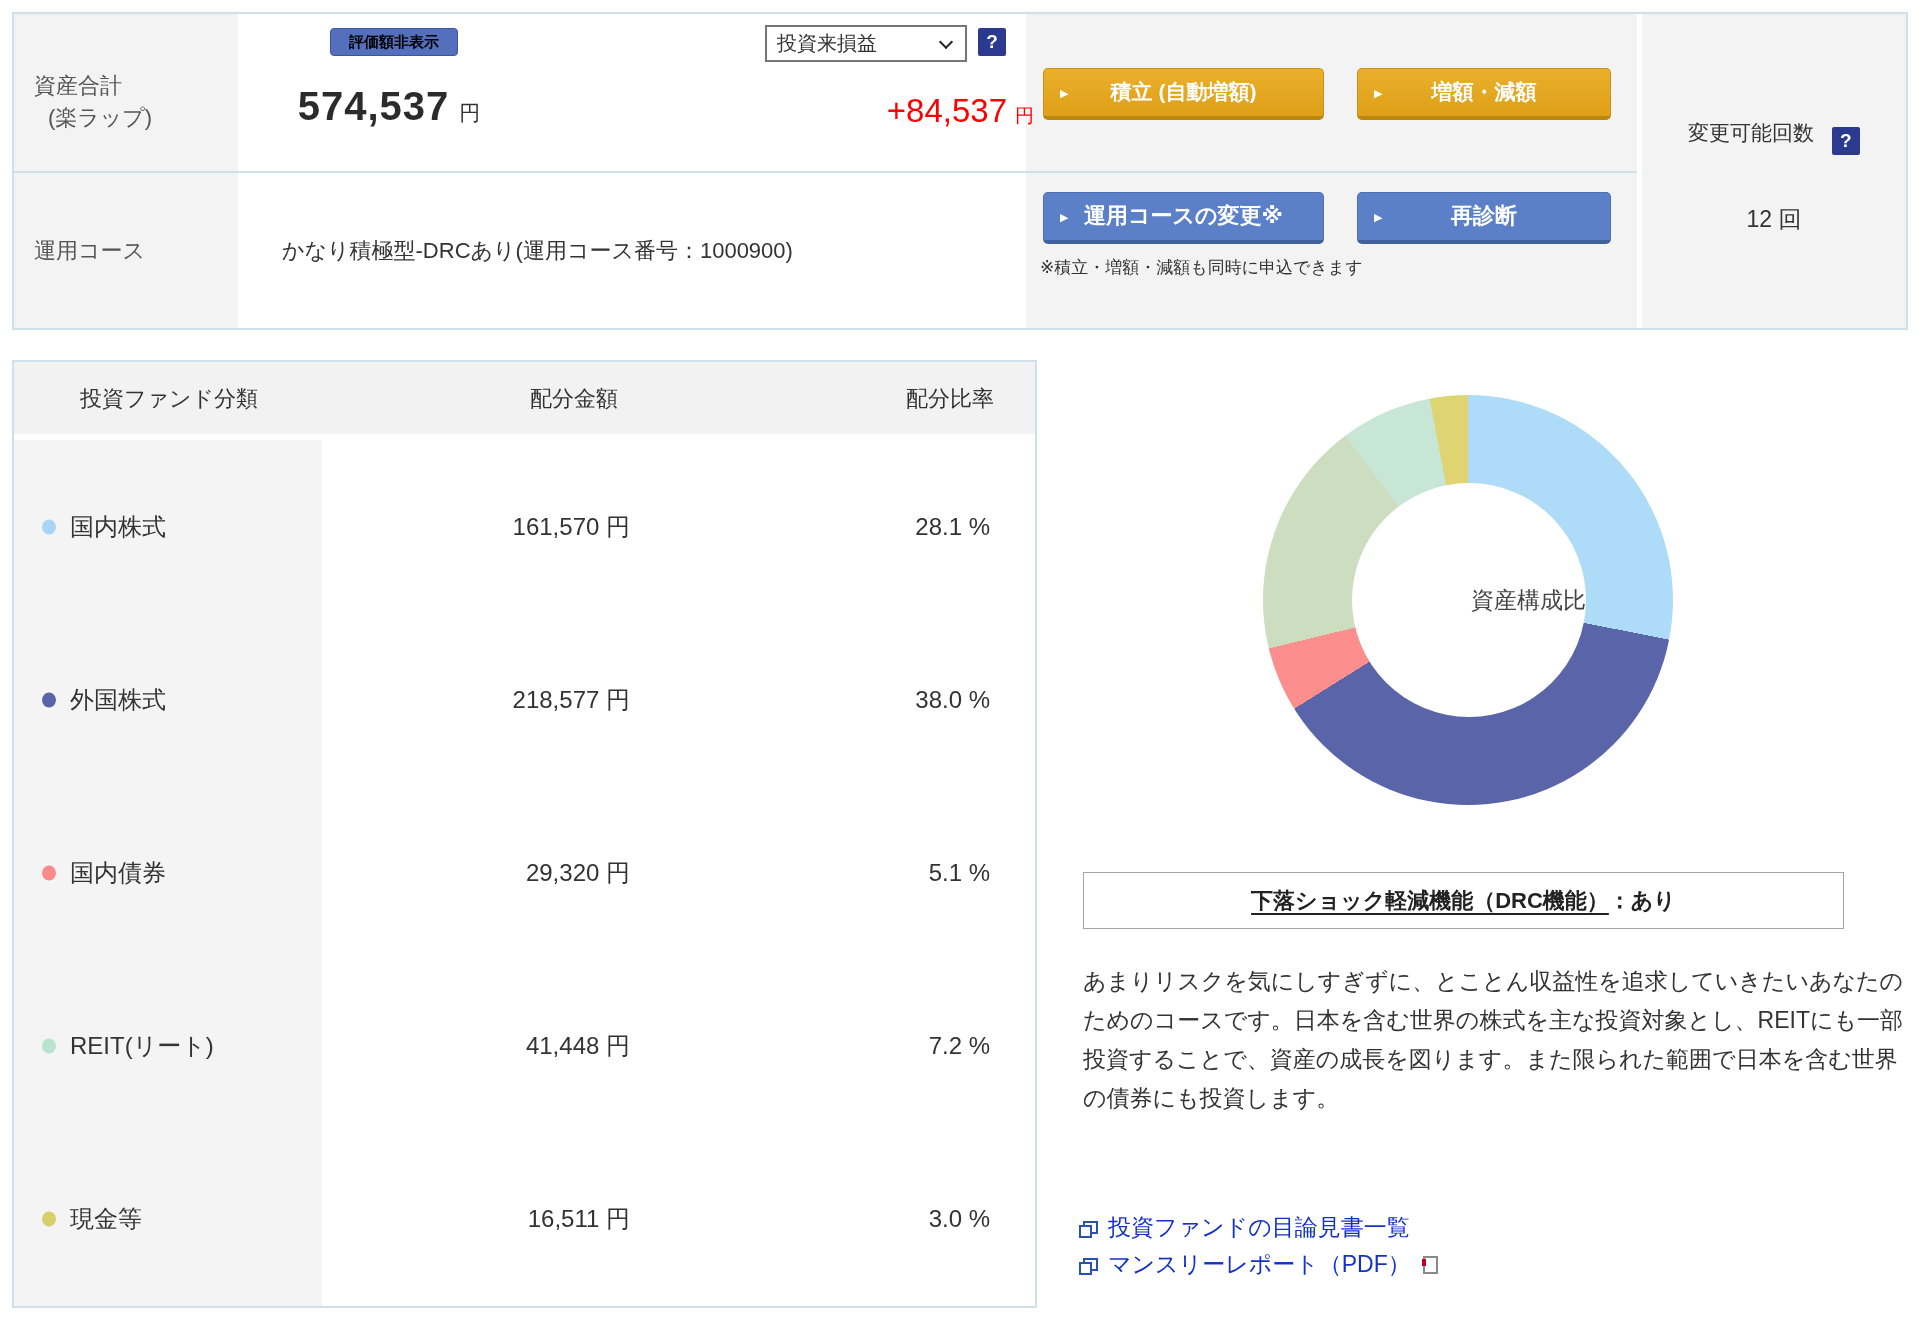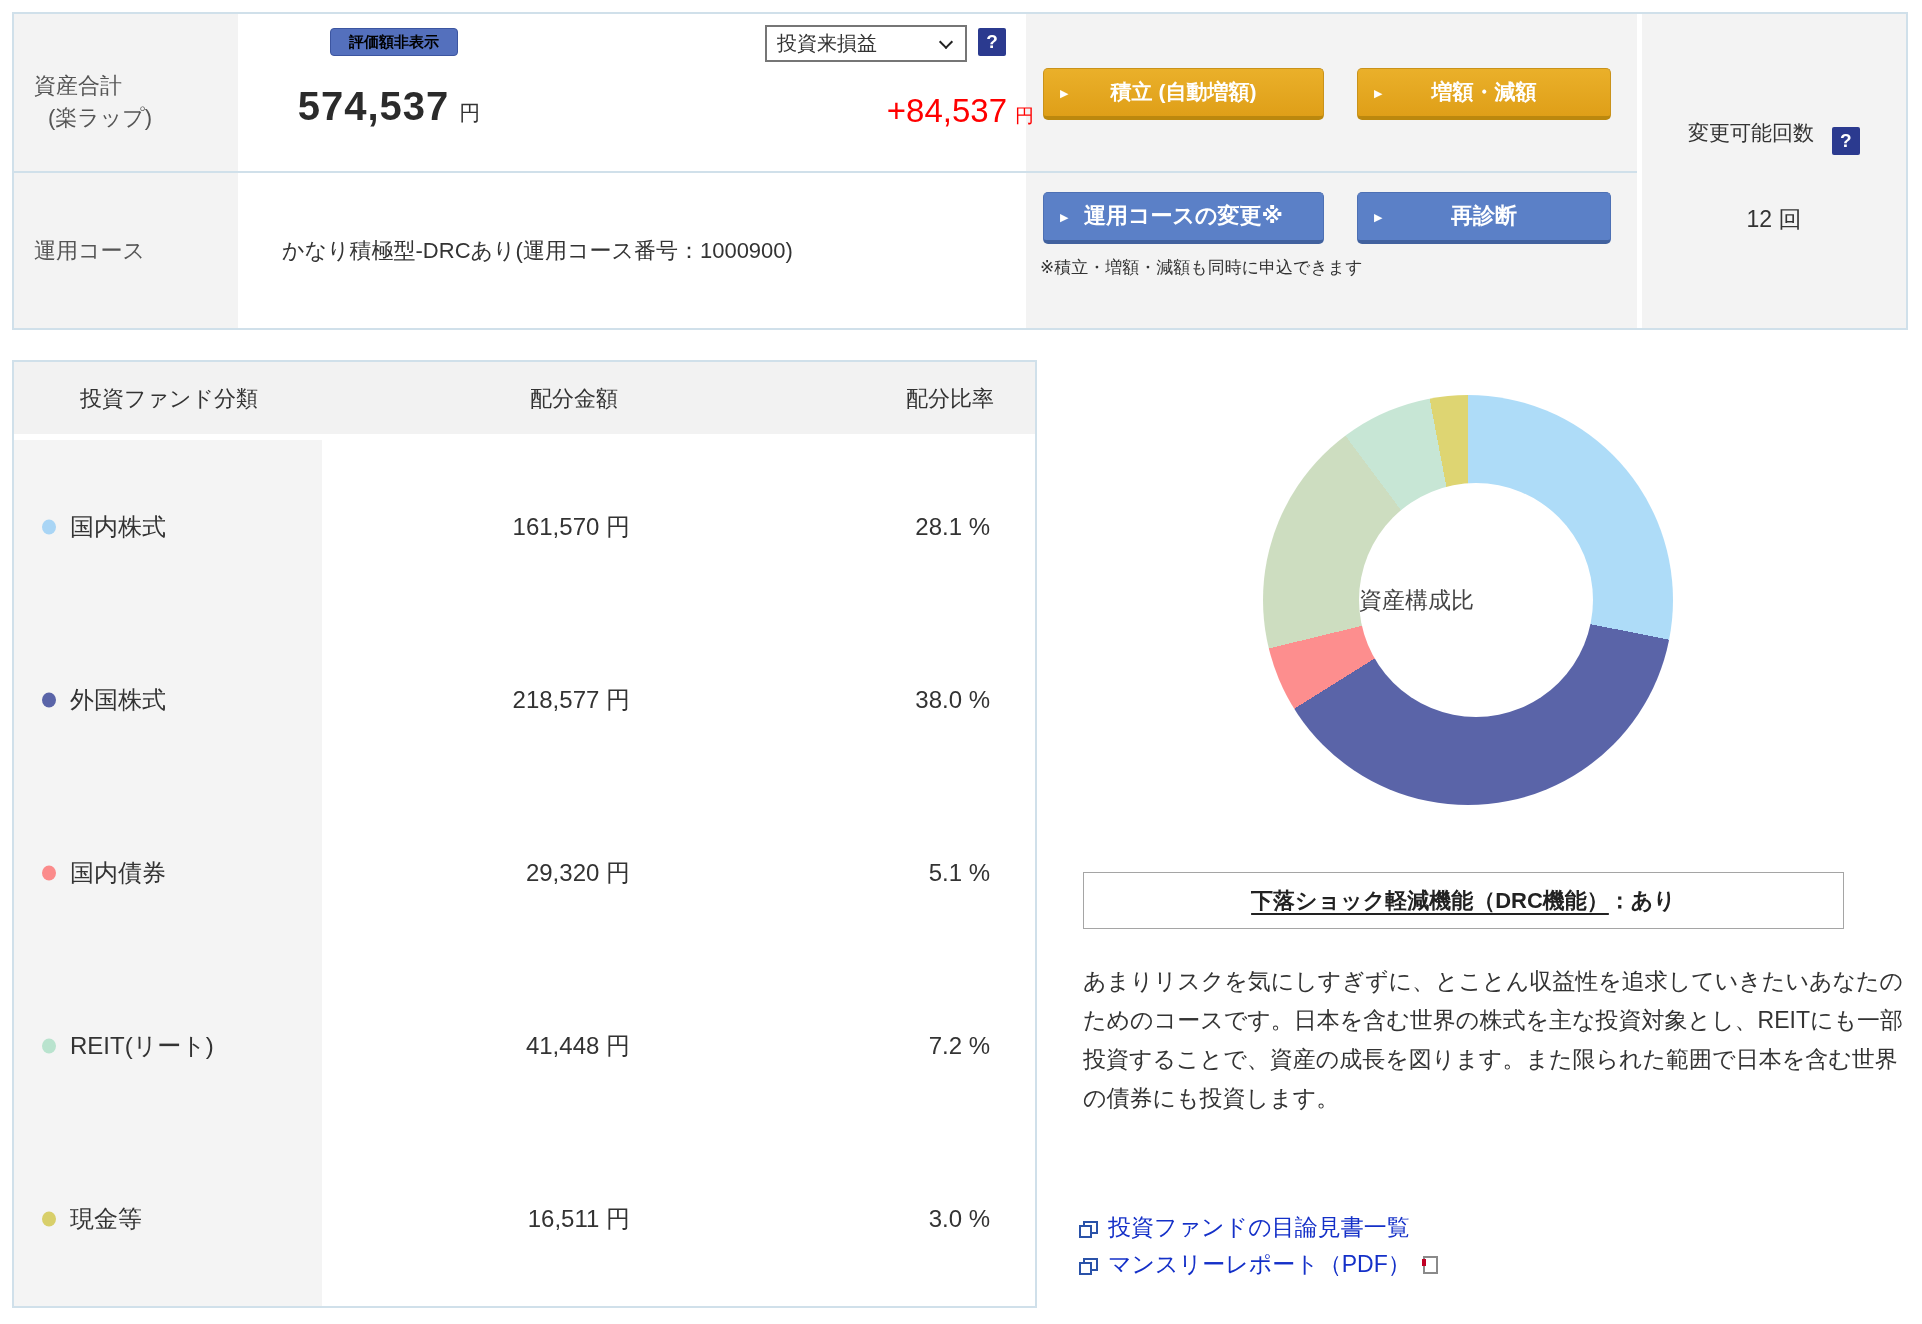--- a/index.html
+++ b/index.html
@@ -54,21 +54,21 @@
   .alloc-body { position:absolute; left:0; top:78px; width:100%; height:866px; display:flex; flex-direction:column; }
   .label-strip { position:absolute; left:0; top:78px; width:308px; height:866px; background:#f4f4f4; }
   .alloc-row { flex:1; position:relative; }
   .alloc-row .dot { position:absolute; left:28px; top:50%; transform:translateY(-50%); width:14px; height:15px; border-radius:50%; }
   .alloc-row .lbl { position:absolute; left:56px; top:50%; transform:translateY(-50%); font-size:24px; }
   .alloc-row .amt { position:absolute; left:316px; top:50%; transform:translateY(-50%); width:300px; text-align:right; font-size:24px; }
   .alloc-row .pct { position:absolute; left:676px; top:50%; transform:translateY(-50%); width:300px; text-align:right; font-size:24px; }
 
   
   .donut { position:absolute; left:1263px; top:395px; width:410px; height:410px; border-radius:50%; }
-  .donut-hole { position:absolute; left:96px; top:88px; width:234px; height:234px; background:#fff; border-radius:50%; display:flex; align-items:center; justify-content:flex-start; }
+  .donut-hole { position:absolute; left:89px; top:88px; width:234px; height:234px; background:#fff; border-radius:50%; display:flex; align-items:center; justify-content:flex-end; }
   .donut-title { font-size:23px; color:#444; }
 
   
   .drc-box { position:absolute; left:1083px; top:872px; width:761px; height:57px; border:1px solid #a5a5a5; text-align:center; line-height:55px; font-size:22px; font-weight:bold; color:#222; }
   .drc-box .ttl { text-decoration:underline; text-underline-offset:5px; }
   .course-desc { position:absolute; left:1083px; top:962px; width:822px; font-size:23px; line-height:39px; color:#333; }
   .link-row { position:absolute; left:1083px; font-size:23px; color:#1430c8; cursor:pointer; }
   .link-1 { top:1212px; } .link-2 { top:1249px; }
   .win-icon { display:inline-block; position:relative; width:15px; height:13px; border:2px solid #2a52a8; background:#fff; margin-right:10px; vertical-align:1px; }
   .win-icon::before { content:""; position:absolute; left:-6px; top:2px; width:9px; height:9px; border:2px solid #2a52a8; background:#fff; }

